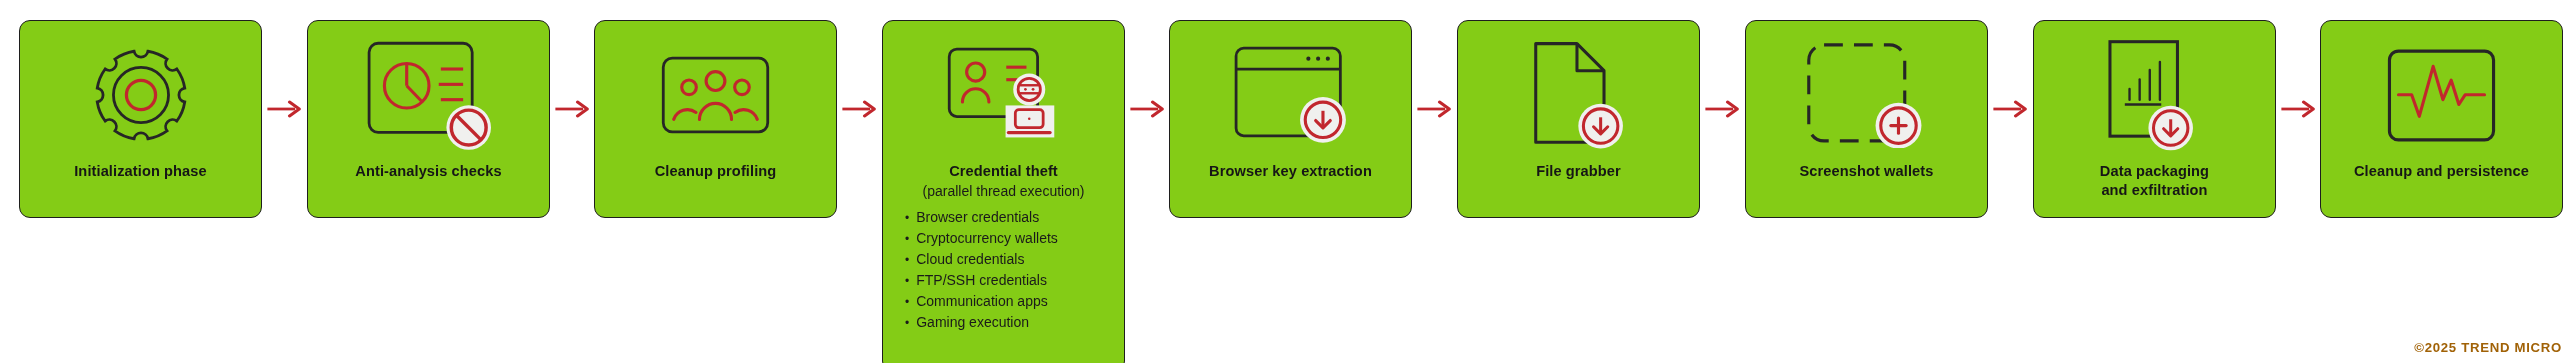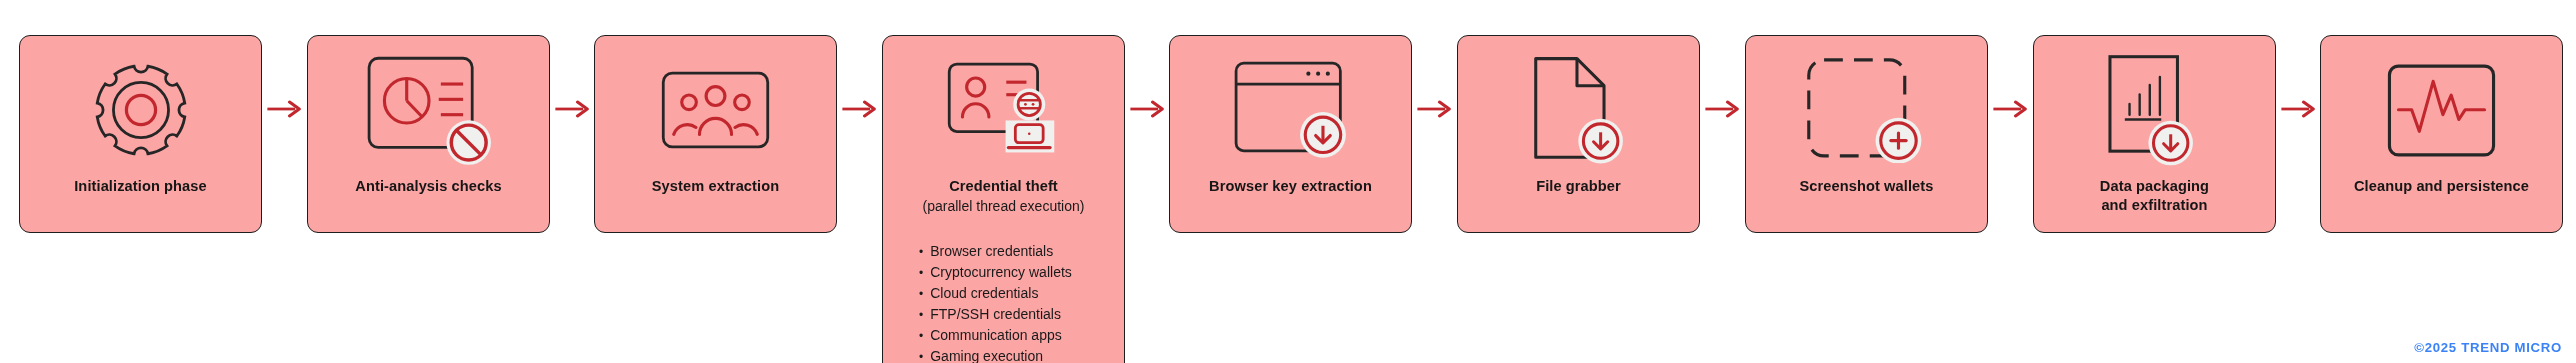--- a/index.html
+++ b/index.html
@@ -1,41 +1,41 @@
 <!DOCTYPE html>
 <html style="font-size:11px"><head>
 <meta charset="utf-8">
 <style>
   html,body { margin:0; padding:0; background:#ffffff; font-family:"Liberation Sans", sans-serif; }
   .canvas { position:relative; width:2576px; height:363px; background:#ffffff; overflow:hidden; }
 
   .box {
-    position:absolute; top:35px; width:243px; height:198px;
-    background:#fca5a5; border:1.7px solid #1e1e1e; border-radius:11px;
+    position:absolute; top:20px; width:243px; height:198px;
+    background:#84cc16; border:1.7px solid #1e1e1e; border-radius:11px;
     box-sizing:border-box; display:flex; flex-direction:column; align-items:center;
   }
   .box.tall { height:352px; }
 
   .icon-wrap { height:112px; margin-top:18px; display:flex; align-items:center; justify-content:center; }
 
   .label {
     margin-top:11px; font-size:14.6px; font-weight:700; color:#161616;
     text-align:center; line-height:19px; letter-spacing:0.1px;
   }
   .sublabel { font-size:14px; font-weight:400; color:#1a1a1a; text-align:left; margin-top:2.1px; }
 
-  .bullets { list-style:none; margin:27px 0 0 0; padding:0 11px 0 36px; align-self:flex-start; }
+  .bullets { list-style:none; margin:8px 0 0 0; padding:0 11px 0 22px; align-self:flex-start; }
   .bullets li { font-size:14px; line-height:20px; color:#1a1a1a; white-space:nowrap; }
   .bullets li::before { content:"\2022"; margin-right:7px; font-size:12px; }
 
   .arrow { position:absolute; top:100px; width:36px; height:18px; }
 
   .footer {
     position:absolute; right:14px; bottom:8.4px;
-    font-size:13.2px; font-weight:600; color:#3b82f6; letter-spacing:0.7px;
+    font-size:13.2px; font-weight:600; color:#a16207; letter-spacing:0.7px;
   }
 
   svg { display:block; }
 </style>
 </head>
 <body>
 
 <div class="canvas">
 
   <div class="box" style="left:19px">
@@ -86,21 +86,21 @@
       <svg width="109" height="78" viewBox="0 0 156 112">
         <rect x="3" y="3" width="150" height="106" rx="13" fill="none" stroke="#262626" stroke-width="4"></rect>
         <circle cx="78" cy="36" r="13.5" fill="none" stroke="#c1272d" stroke-width="4.5"></circle>
         <circle cx="40" cy="45" r="10.5" fill="none" stroke="#c1272d" stroke-width="4.5"></circle>
         <circle cx="116" cy="45" r="10.5" fill="none" stroke="#c1272d" stroke-width="4.5"></circle>
         <path d="M55,91 a23,23 0 0 1 46,0" fill="none" stroke="#c1272d" stroke-width="4.5" stroke-linecap="round"></path>
         <path d="M18,91 a21,21 0 0 1 32,-10" fill="none" stroke="#c1272d" stroke-width="4.5" stroke-linecap="round"></path>
         <path d="M138,91 a21,21 0 0 0 -32,-10" fill="none" stroke="#c1272d" stroke-width="4.5" stroke-linecap="round"></path>
       </svg>
     </div>
-    <div class="label">System extraction</div>
+    <div class="label">Cleanup profiling</div>
   </div>
 
   <div class="arrow" style="left:841px">
     <svg width="36" height="18" viewBox="0 0 52 26">
       <line x1="2" y1="13" x2="42" y2="13" stroke="#c1272d" stroke-width="4"></line>
       <path d="M34,3 L48,13 L34,23" fill="none" stroke="#c1272d" stroke-width="4.5" stroke-linecap="round" stroke-linejoin="round"></path>
     </svg>
   </div>
 
   <div class="box tall" style="left:882px">

